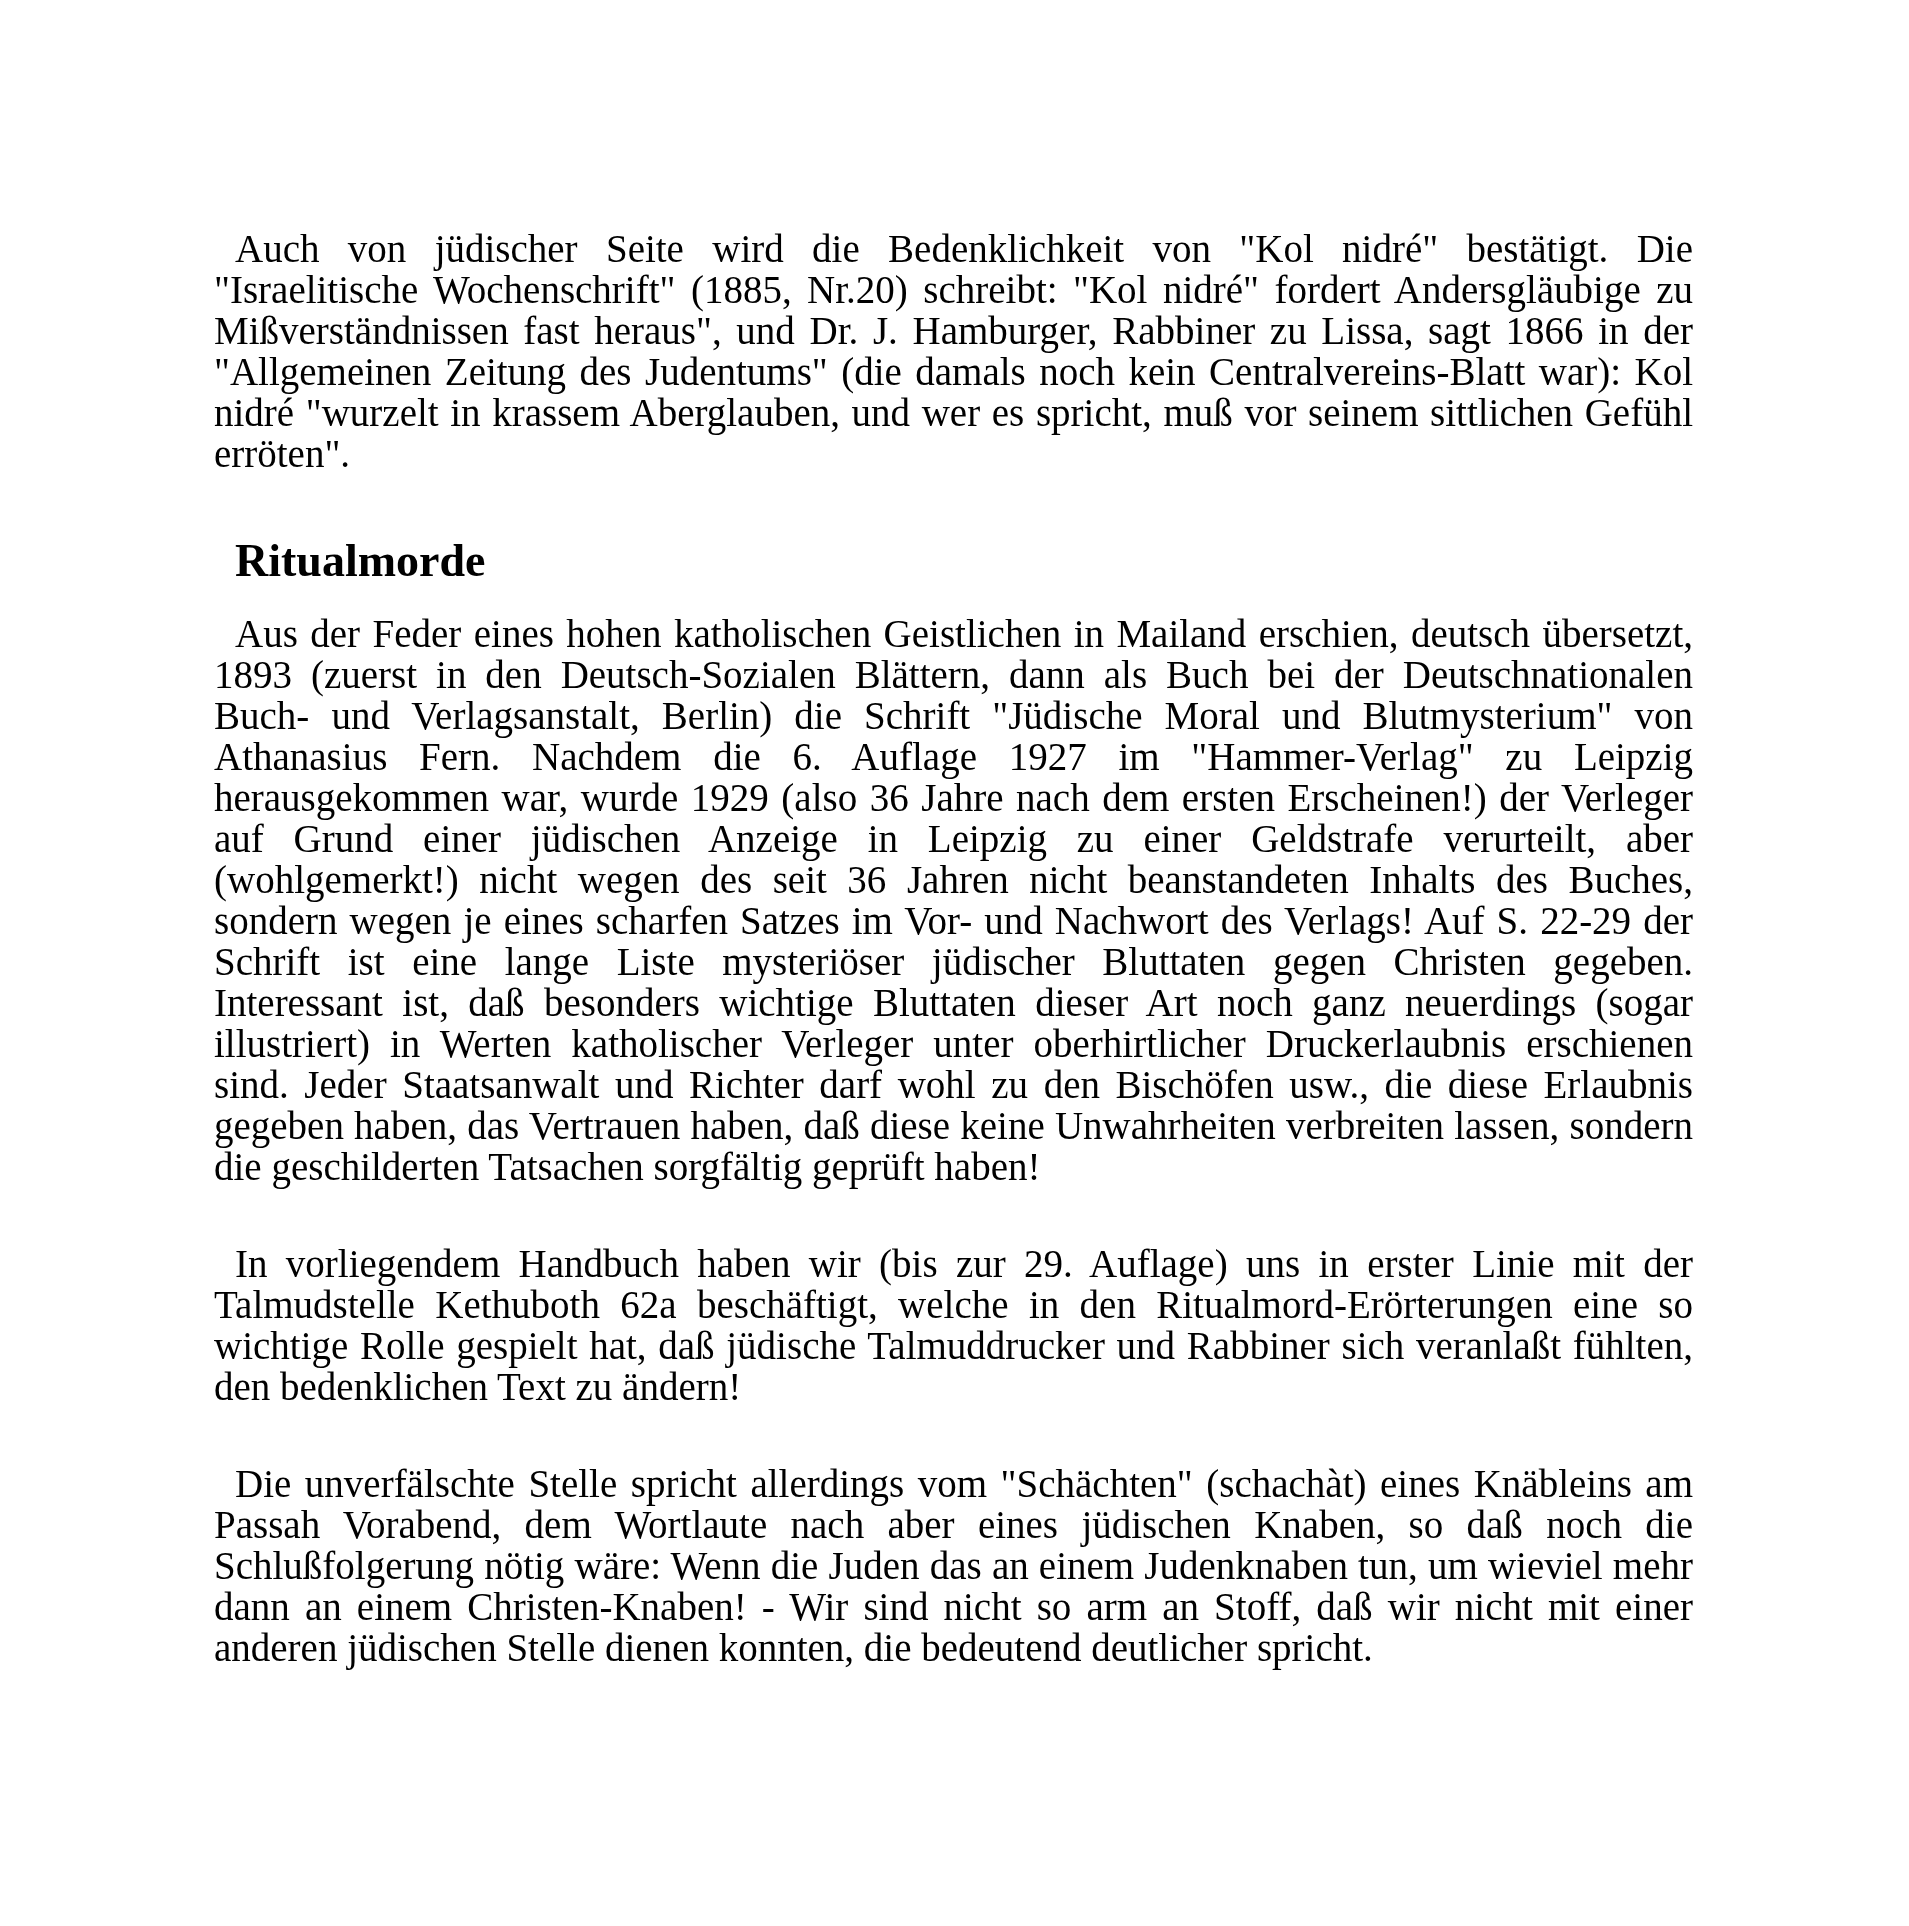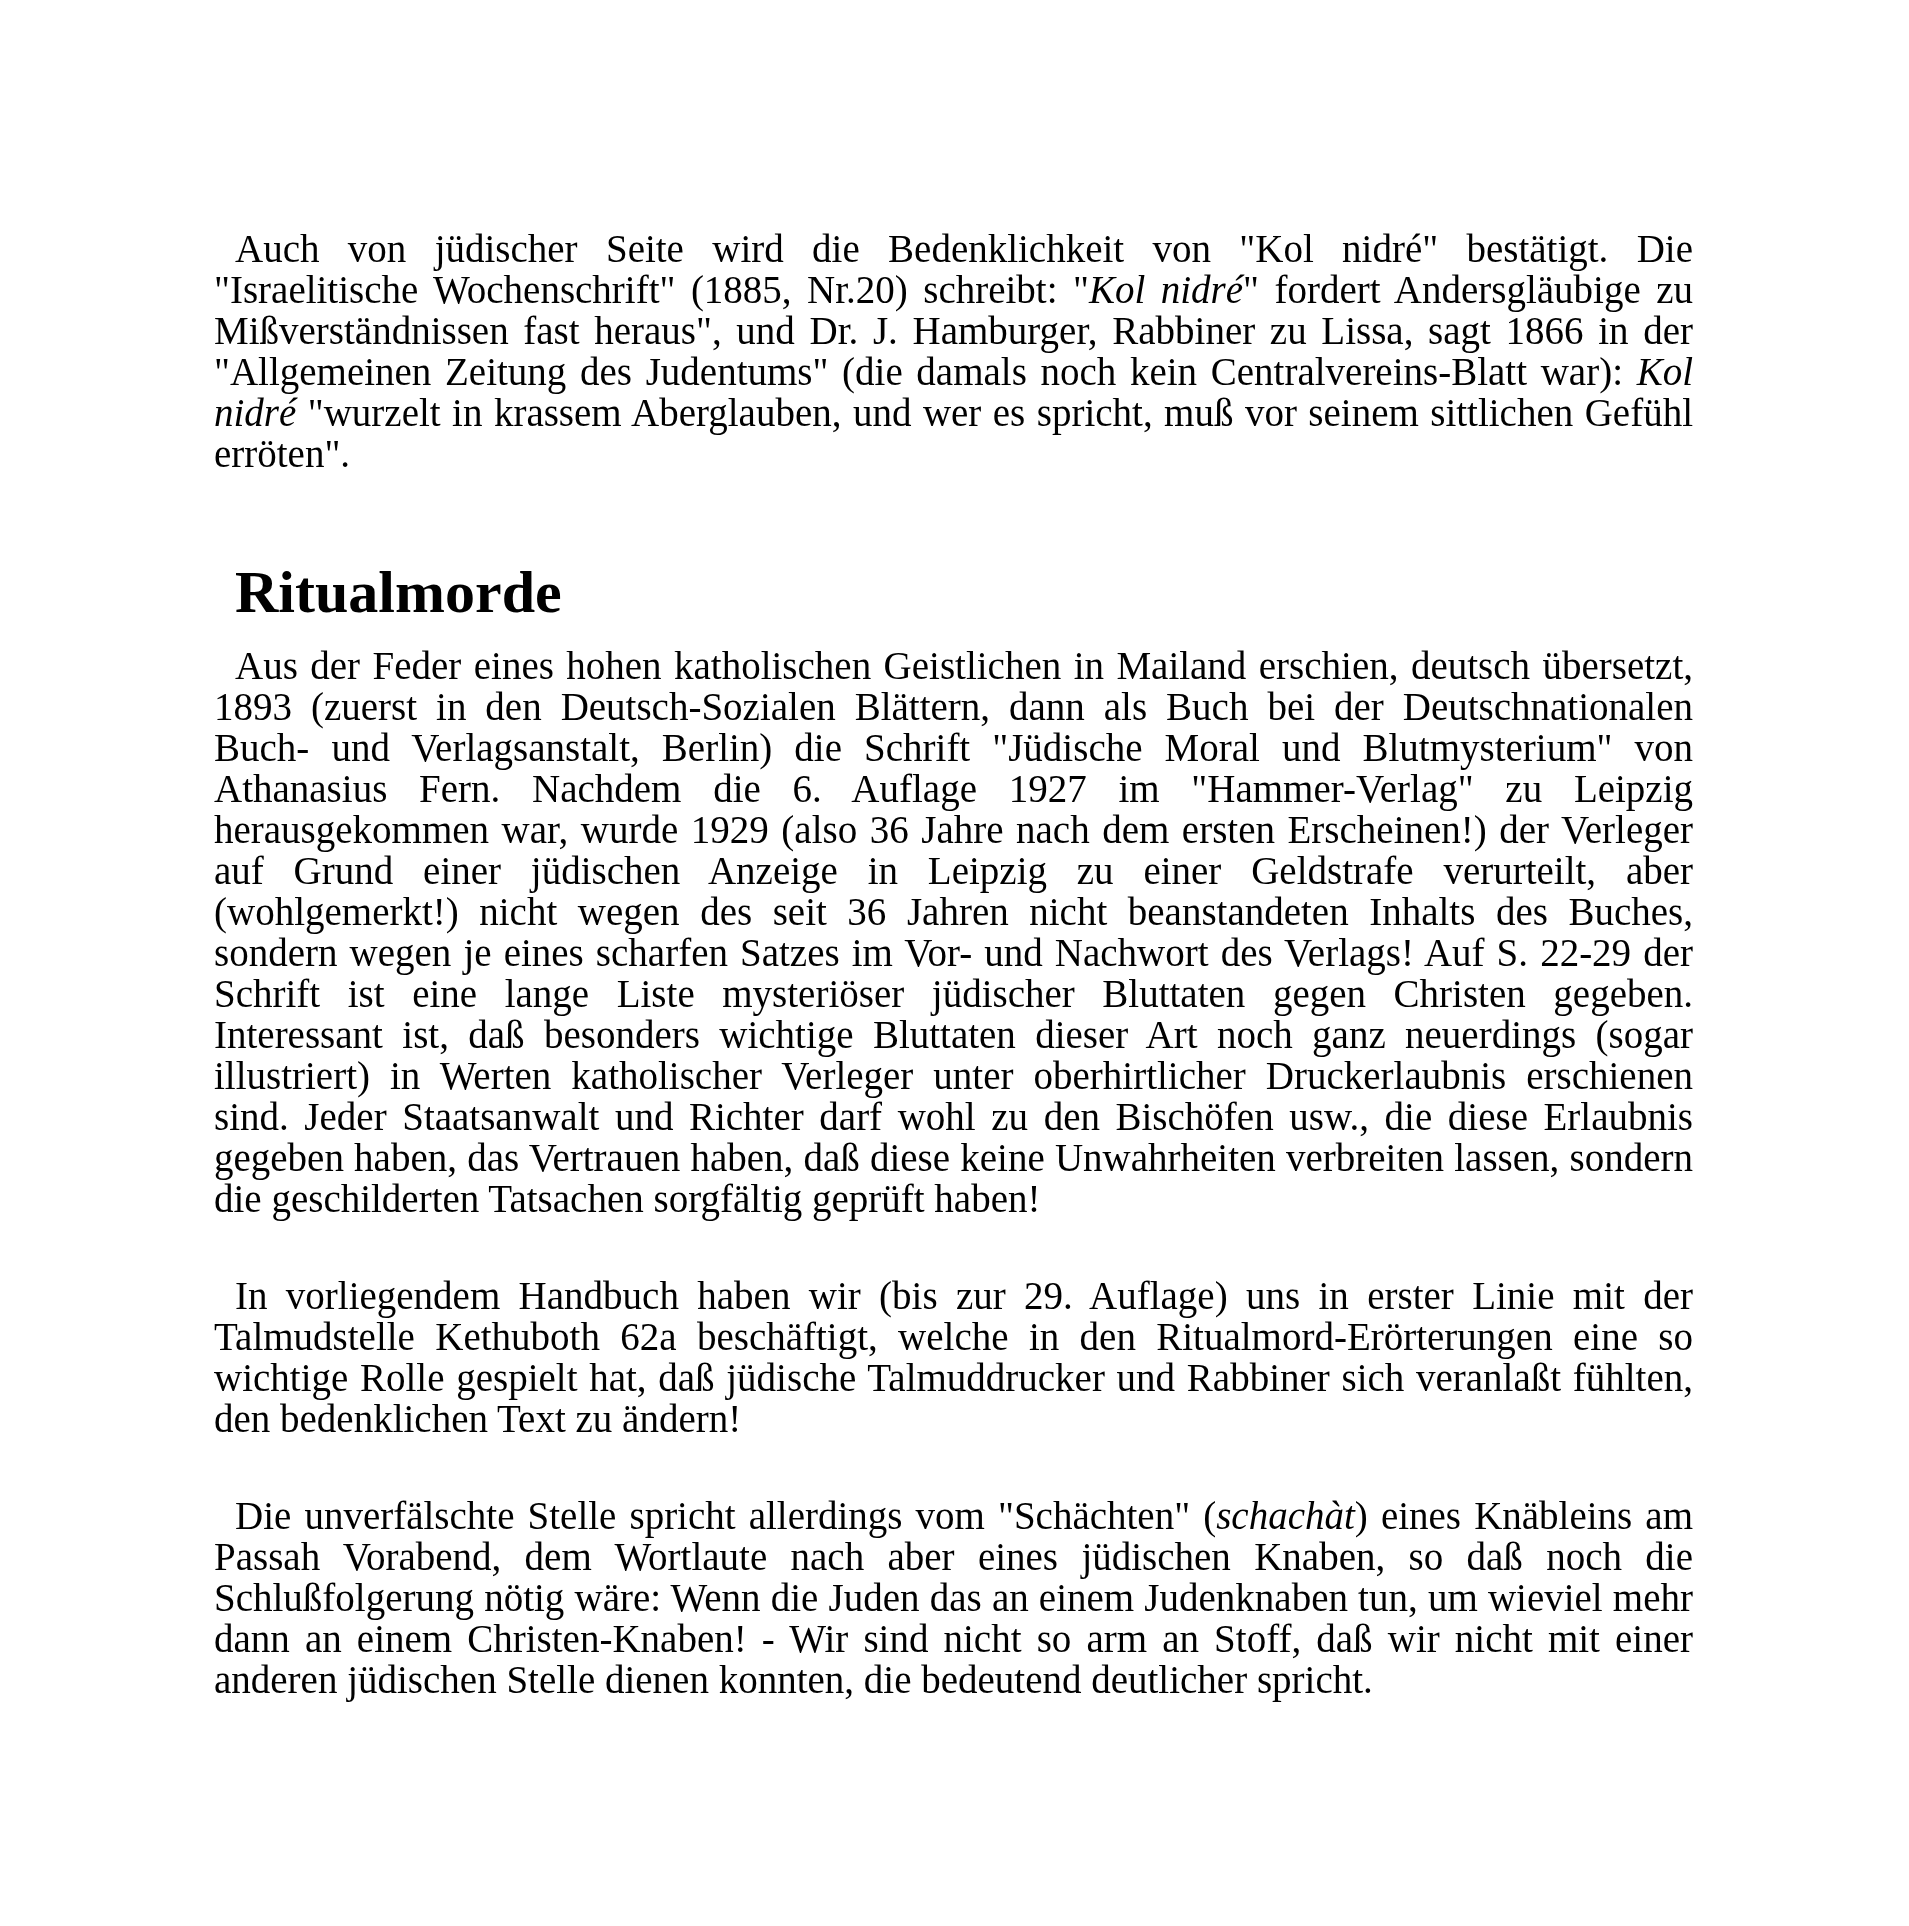--- a/index.html
+++ b/index.html
@@ -26,30 +26,29 @@
     letter-spacing: 0px;
   }
   .page-content p {
     margin: 0 0 56px 0;
     padding: 0;
   }
   .page-content p.indent {
     text-indent: 21px;
   }
   .page-content h2.section-heading {
-    font-size: 60px;
+    font-size: 46px;
     line-height: 49px;
     font-weight: bold;
-    margin: 94px 0 28px 0;
+    margin: 62px 0 28px 0;
     padding: 0;
     text-indent: 21px;
     text-align: left;
   }
   .italic-run {
-    font-style: italic;
   }
 </style>
 </head>
 <body>
 
 <div class="page-content" id="page-content">
     <p class="indent"><span class="">Auch von jüdischer Seite wird die Bedenklichkeit von "Kol nidré" bestätigt. Die "Israelitische Wochenschrift" (1885, Nr.20) schreibt: "</span><span class="italic-run">Kol nidré</span><span class="">" fordert Andersgläubige zu Mißverständnissen fast heraus", und Dr. J. Hamburger, Rabbiner zu Lissa, sagt 1866 in der "Allgemeinen Zeitung des Judentums" (die damals noch kein Centralvereins-Blatt war): </span><span class="italic-run">Kol nidré</span><span class=""> "wurzelt in krassem Aberglauben, und wer es spricht, muß vor seinem sittlichen Gefühl erröten".</span></p>
     <h2 class="section-heading">Ritualmorde</h2>
     <p class="indent"><span class="">Aus der Feder eines hohen katholischen Geistlichen in Mailand erschien, deutsch übersetzt, 1893 (zuerst in den Deutsch-Sozialen Blättern, dann als Buch bei der Deutschnationalen Buch- und Verlagsanstalt, Berlin) die Schrift "Jüdische Moral und Blutmysterium" von Athanasius Fern. Nachdem die 6. Auflage 1927 im "Hammer-Verlag" zu Leipzig herausgekommen war, wurde 1929 (also 36 Jahre nach dem ersten Erscheinen!) der Verleger auf Grund einer jüdischen Anzeige in Leipzig zu einer Geldstrafe verurteilt, aber (wohlgemerkt!) nicht wegen des seit 36 Jahren nicht beanstandeten Inhalts des Buches, sondern wegen je eines scharfen Satzes im Vor- und Nachwort des Verlags! Auf S. 22-29 der Schrift ist eine lange Liste mysteriöser jüdischer Bluttaten gegen Christen gegeben. Interessant ist, daß besonders wichtige Bluttaten dieser Art noch ganz neuerdings (sogar illustriert) in Werten katholischer Verleger unter oberhirtlicher Druckerlaubnis erschienen sind. Jeder Staatsanwalt und Richter darf wohl zu den Bischöfen usw., die diese Erlaubnis gegeben haben, das Vertrauen haben, daß diese keine Unwahrheiten verbreiten lassen, sondern die geschilderten Tatsachen sorgfältig geprüft haben!</span></p>
     <p class="indent"><span class="">In vorliegendem Handbuch haben wir (bis zur 29. Auflage) uns in erster Linie mit der Talmudstelle Kethuboth 62a beschäftigt, welche in den Ritualmord-Erörterungen eine so wichtige Rolle gespielt hat, daß jüdische Talmuddrucker und Rabbiner sich veranlaßt fühlten, den bedenklichen Text zu ändern!</span></p>

